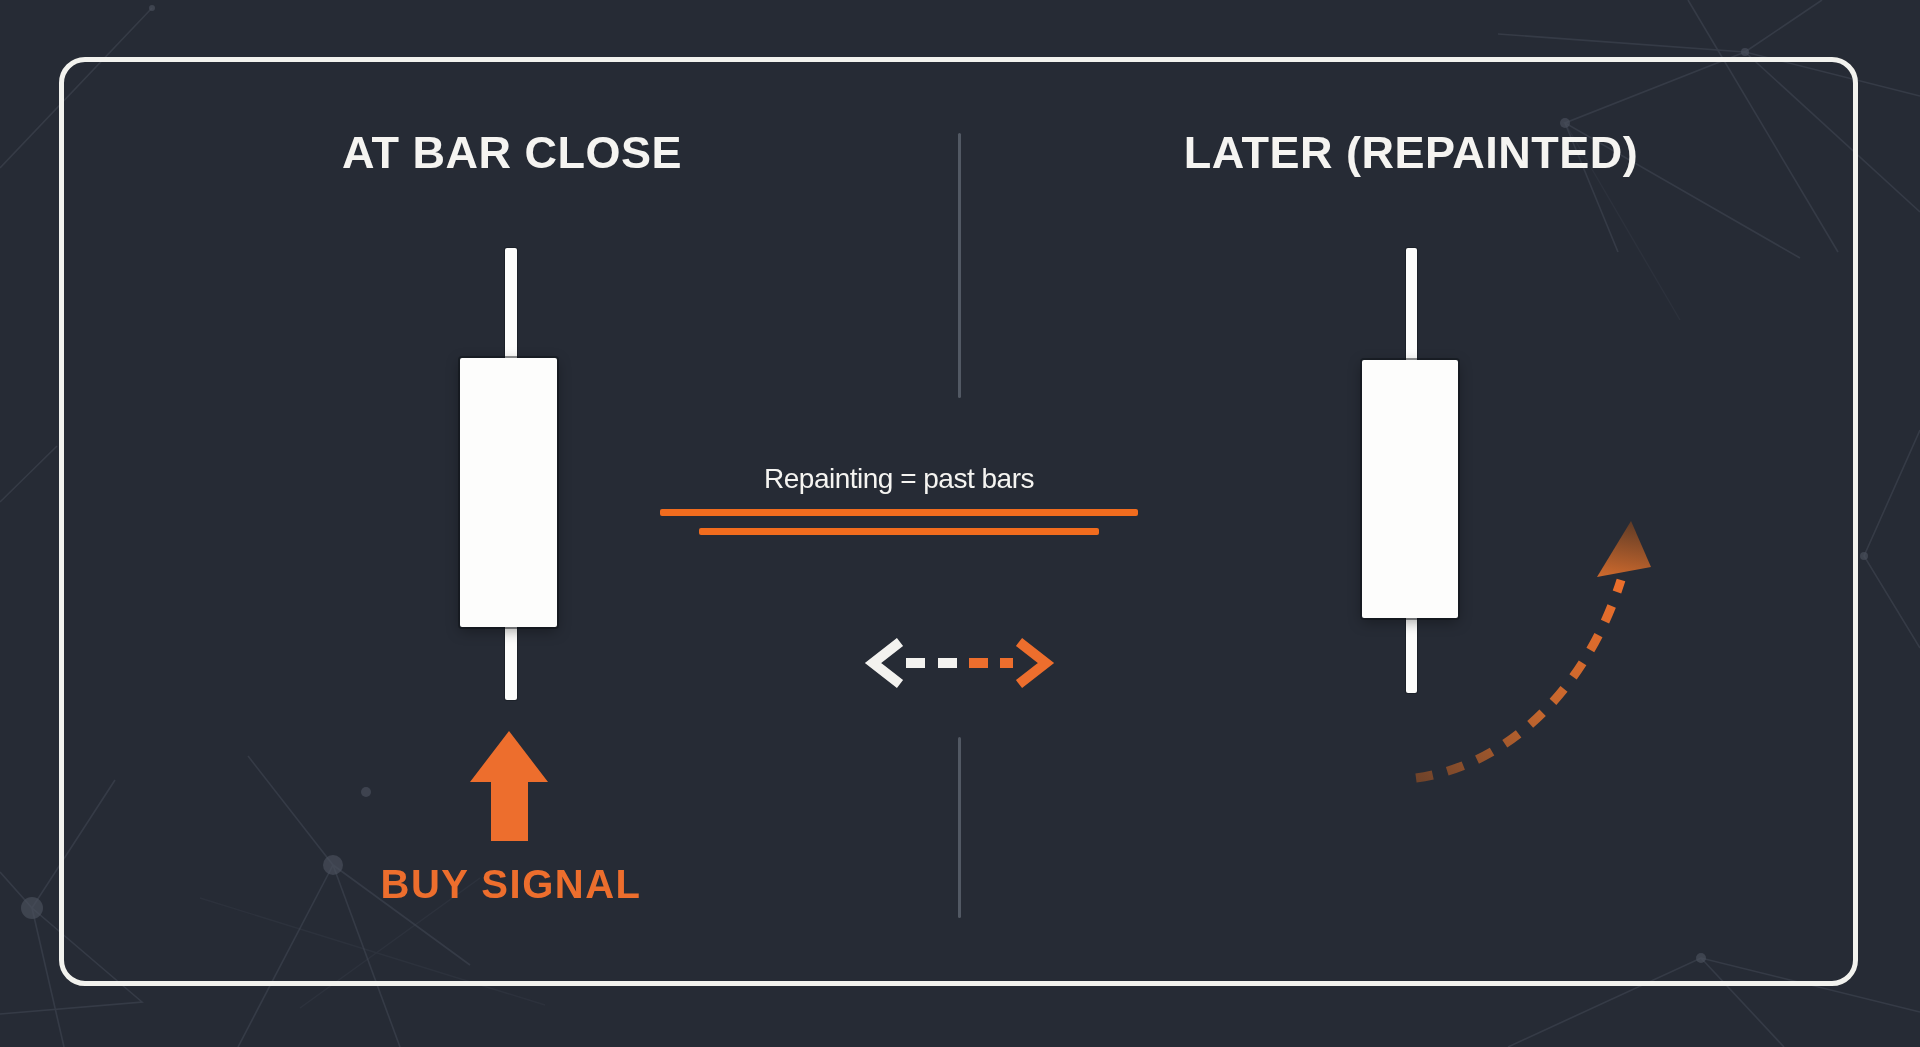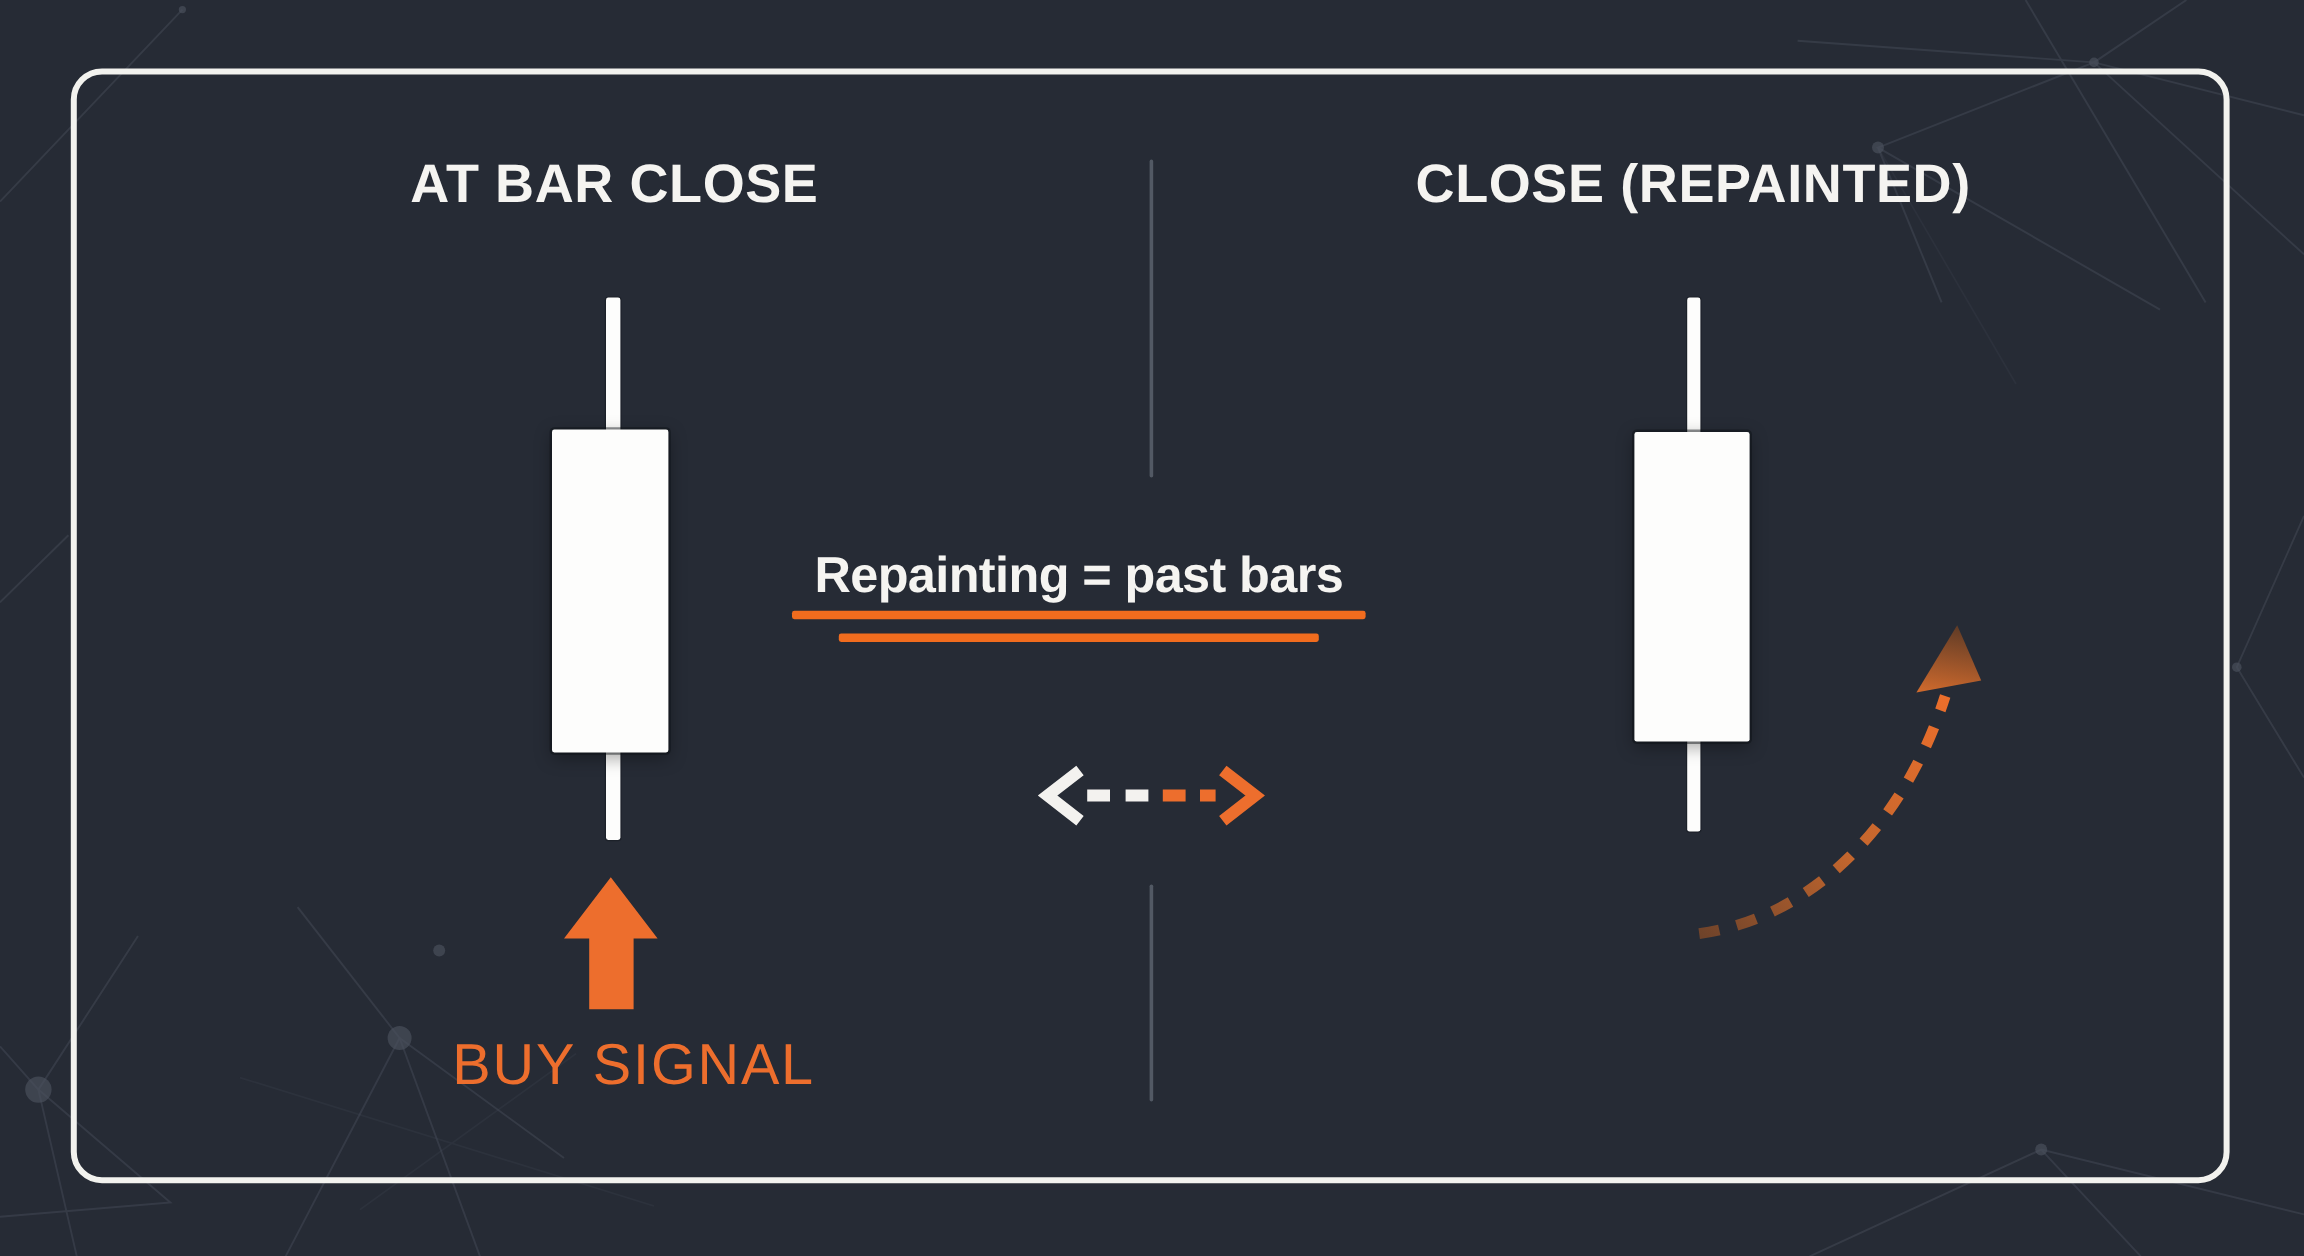--- a/index.html
+++ b/index.html
@@ -52,30 +52,30 @@
   .body{position:absolute;background:var(--candle_white);border-radius:2px;
         box-shadow:0 0 0 2px rgba(12,15,20,.45), 0 4px 14px rgba(0,0,0,.35);}
   .body.l{left:460px;top:358px;width:97px;height:269px;}
   .body.r{left:1362px;top:360px;width:96px;height:258px;}
 
   .center-text{
     position:absolute;left:899px;top:455px;transform:translateX(-50%);
     text-align:center;white-space:nowrap;
   }
   .ct-line{
-    font-size:42px;font-weight:700;letter-spacing:-.5px;line-height:48px;
+    font-size:28px;font-weight:400;letter-spacing:-.5px;line-height:48px;
     color:var(--text_primary);
   }
   .ct-underline{height:7px;background:var(--underline_orange);border-radius:2px;}
   .ct-u1{width:478px;margin:6px auto 12px auto;}
   .ct-u2{width:400px;margin:6px auto 0 auto;}
 
   .buy-signal{
-    position:absolute;left:528px;top:864px;transform:translateX(-50%);
-    font-size:48px;font-weight:400;letter-spacing:1.5px;line-height:1;
+    position:absolute;left:511px;top:864px;transform:translateX(-50%);
+    font-size:40px;font-weight:700;letter-spacing:1.5px;line-height:1;
     color:var(--accent_orange);white-space:nowrap;
   }
 
   .repaint-caption{
     position:absolute;left:1417px;top:800px;transform:translateX(-50%);
     text-align:center;font-size:40px;font-weight:400;line-height:54px;
     color:var(--text_primary);white-space:nowrap;letter-spacing:.3px;
   }
   .repaint-caption .hl{color:#ee7a35;font-weight:700;}
 </style>
@@ -120,21 +120,21 @@
       <circle cx="1864" cy="556" r="4"></circle>
       <circle cx="152" cy="8" r="3"></circle>
     </g>
   </svg>
 
   <div class="card"></div>
   <div class="divider top"></div>
   <div class="divider bottom"></div>
 
   <div class="panel-title left">AT BAR CLOSE</div>
-  <div class="panel-title right">CLOSE (REPAINTED)</div>
+  <div class="panel-title right">LATER (REPAINTED)</div>
 
   <div class="wick l"></div>
   <div class="body l"></div>
   <div class="wick r"></div>
   <div class="body r"></div>
 
   <div class="center-text">
     <div class="ct-line">Repainting = past bars</div>
     <div class="ct-underline ct-u1"></div>
     <div class="ct-underline ct-u2"></div>

